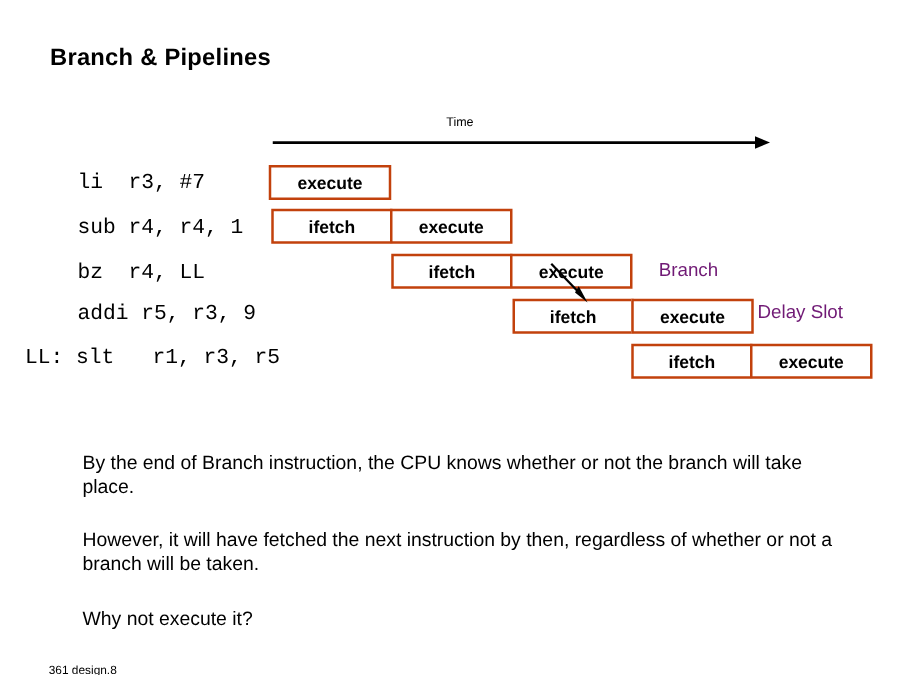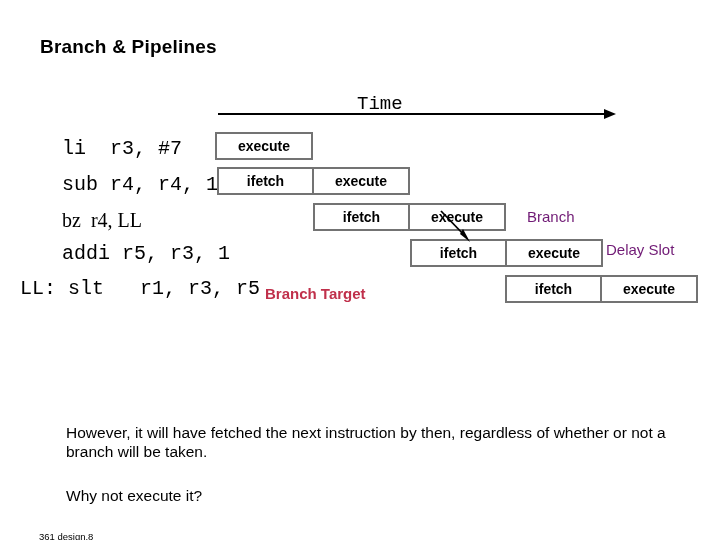--- a/index.html
+++ b/index.html
@@ -33,51 +33,51 @@
     font-size: 19px;
     letter-spacing: 0.2px;
     white-space: nowrap;
   }
 
   
   .time-label {
     position: absolute;
     left: 357px;
     top: 75px;
-    font-family: Liberation Mono, monospace;
-    font-size: 19px;
+    font-family: Liberation Sans, sans-serif;
+    font-size: 10px;
     white-space: nowrap;
   }
   .time-axis {
     position: absolute;
     left: 218px;
     top: 88px;
     width: 398px;
     height: 16px;
   }
 
   
   .instr {
     position: absolute;
     font-family: "Liberation Mono", "DejaVu Sans Mono", monospace;
-    font-size: 20px;
+    font-size: 17px;
     white-space: pre;
     color: #000000;
   }
 
   
   .pipe-row {
     position: absolute;
     display: flex;
     height: 28px;
     box-sizing: border-box;
   }
   .stage {
     box-sizing: border-box;
-    border: 2px solid #737373;
+    border: 2px solid #c2410c;
     background: #ffffff;
     display: flex;
     align-items: center;
     justify-content: center;
     font-family: "Liberation Sans", sans-serif;
     font-weight: bold;
     font-size: 14px;
     height: 28px;
     white-space: nowrap;
   }
@@ -133,22 +133,22 @@
   <div class="title">Branch &amp; Pipelines</div>
 
   <div class="time-label">Time</div>
   <svg class="time-axis" viewBox="0 0 398 16" xmlns="http://www.w3.org/2000/svg">
     <line x1="0" y1="8" x2="386" y2="8" stroke="#000" stroke-width="2.2"></line>
     <polygon points="386,3 398,8 386,13" fill="#000"></polygon>
   </svg>
 
   <div class="instr" style="left:62px; top:119px;">li  r3, #7</div>
   <div class="instr" style="left:62px; top:155px;text-align:center;">sub r4, r4, 1</div>
-  <div class="instr" style="left:62px; top:191px;font-family:Liberation Serif, serif;">bz  r4, LL</div>
-  <div class="instr" style="left:62px; top:224px;">addi r5, r3, 1</div>
+  <div class="instr" style="left:62px; top:191px;">bz  r4, LL</div>
+  <div class="instr" style="left:62px; top:224px;">addi r5, r3, 9</div>
   <div class="instr" style="left:20px; top:259px;">LL: slt   r1, r3, r5</div>
 
   <div class="pipe-row" style="left:215px; top:114px;">
     <div class="stage" style="width:98px;">execute</div>
   </div>
 
   <div class="pipe-row" style="left:217px; top:149px;">
     <div class="stage" style="width:97px;">ifetch</div>
     <div class="stage" style="width:98px;">execute</div>
   </div>
@@ -168,20 +168,20 @@
     <div class="stage" style="width:98px;">execute</div>
   </div>
 
   <svg class="branch-arrow" viewBox="0 0 42 40" xmlns="http://www.w3.org/2000/svg">
     <line x1="3" y1="3" x2="28" y2="29" stroke="#000" stroke-width="1.8"></line>
     <polygon points="22,26 32,34 25,21" fill="#000"></polygon>
   </svg>
 
   <div class="annot annot-blue" style="left:527px; top:190px;">Branch</div>
   <div class="annot annot-blue" style="left:606px; top:223px;">Delay Slot</div>
-  <div class="annot annot-red" style="left:265px; top:267px;">Branch Target</div>
 
+  <div class="para" style="left:66px; top:343px; width:600px;">By the end of Branch instruction, the CPU knows whether or not the branch will take place.</div>
   <div class="para" style="left:66px; top:468px; width:600px;">Why not execute it?</div>
   <div class="para" style="left:66px; top:405px; width:600px;">However, it will have fetched the next instruction by then, regardless of whether or not a branch will be taken.</div>
 
   <div class="footer">361 design.8</div>
 
 </div>
 
 </body></html>

